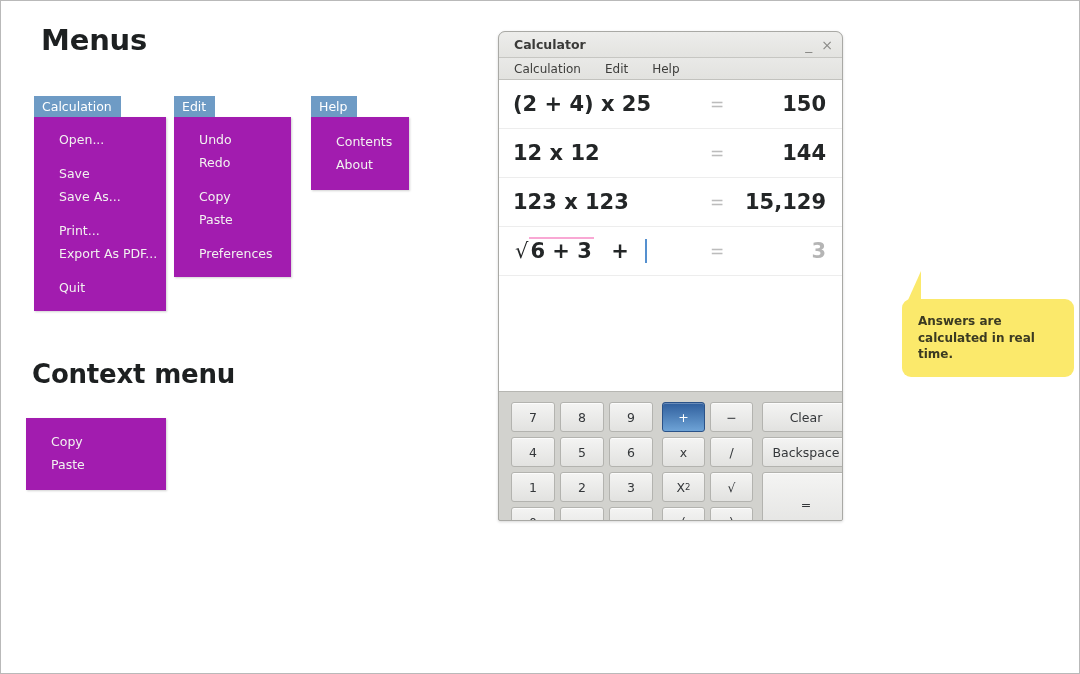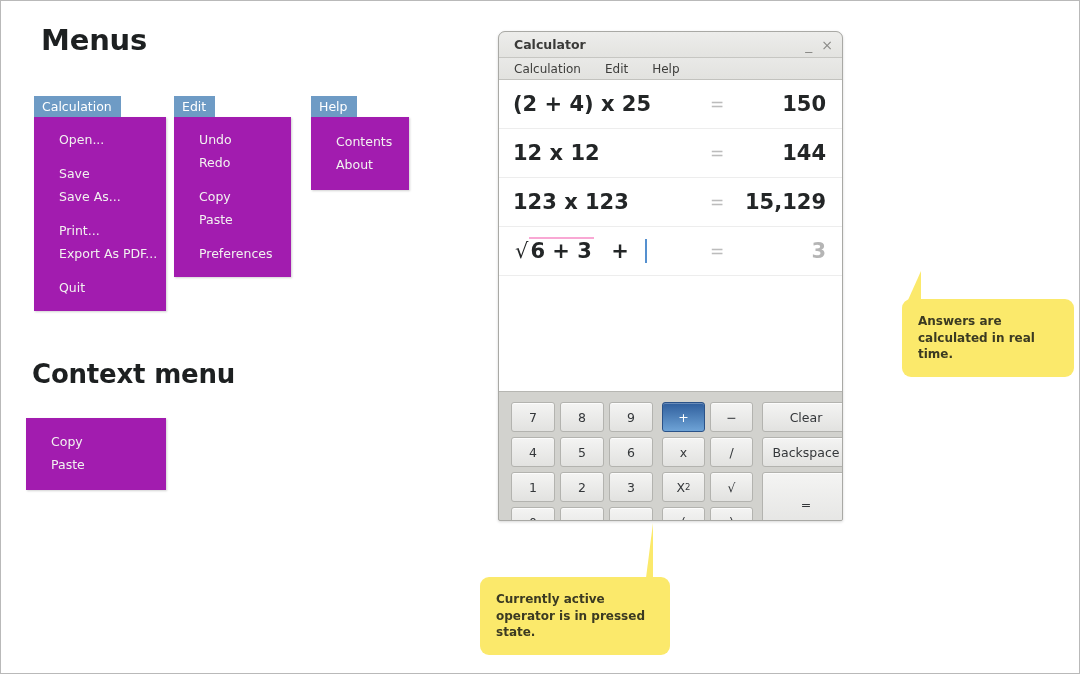--- a/index.html
+++ b/index.html
@@ -331,18 +331,14 @@
 
     </div>
   </div>
 
 
   <div class="callout" id="callout-realtime">
     <span>Answers are calculated in real time.</span>
     <span class="tail"></span>
   </div>
 
-  <div class="callout" id="callout-operator">
-    <span>Currently active operator is in pressed state.</span>
-    <span class="tail"></span>
-  </div>
 
 </div>
 
 </body></html>

